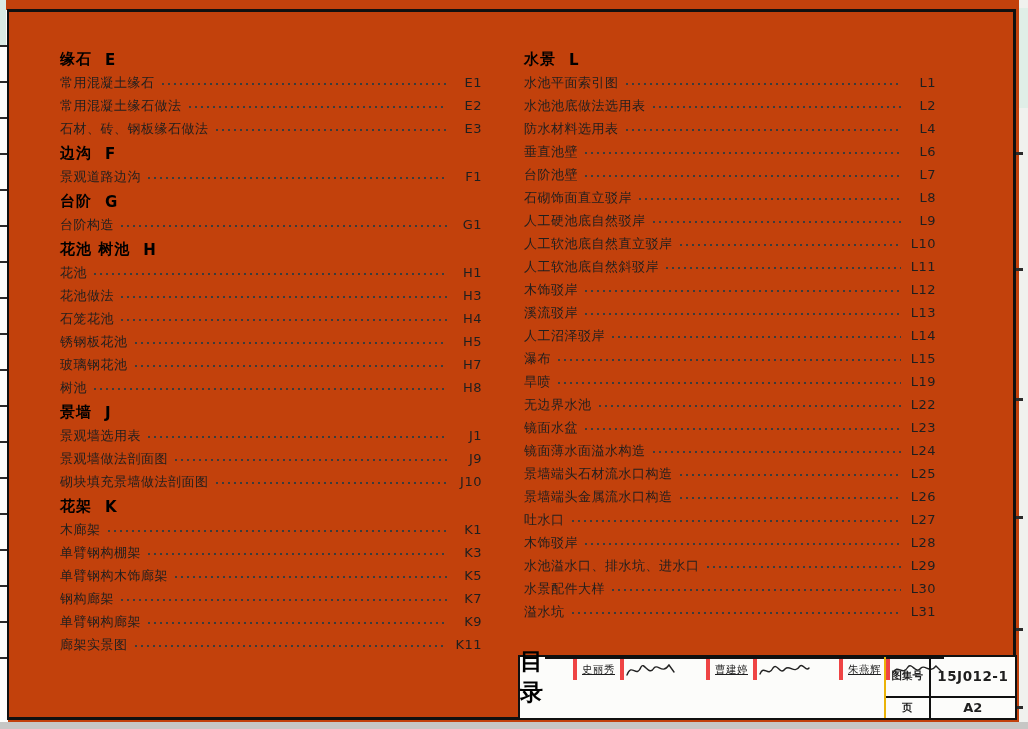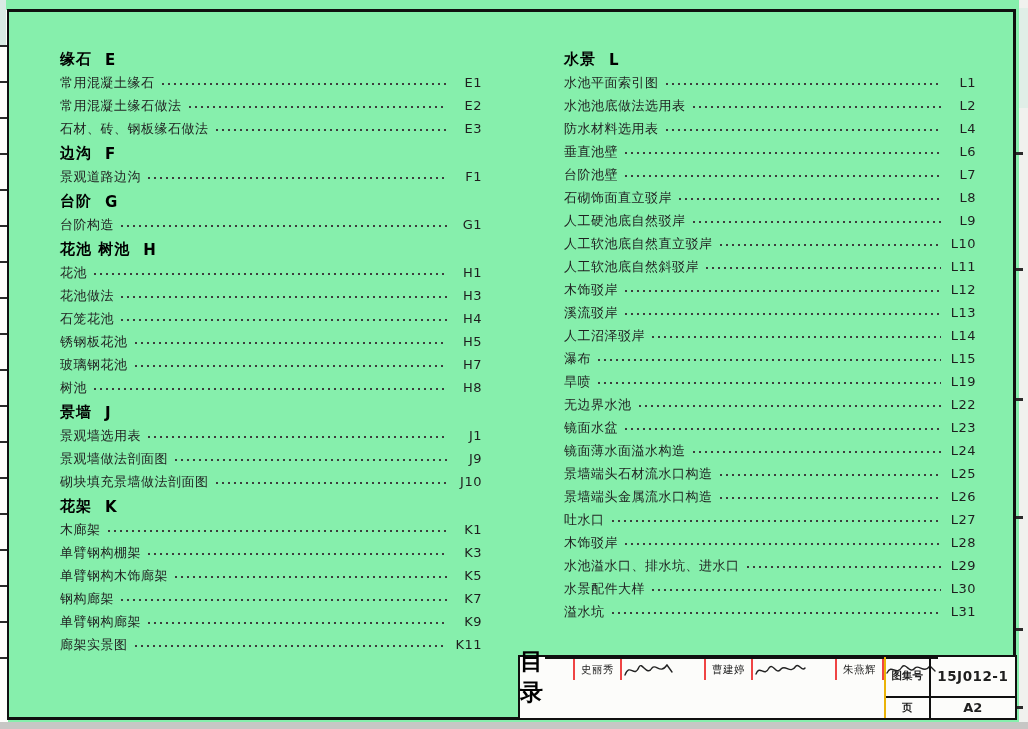--- a/index.html
+++ b/index.html
@@ -1,56 +1,56 @@
 <!DOCTYPE html>
 <html><head>
 <meta charset="utf-8">
 <style>
   html,body{margin:0;padding:0;background:#e9e9e7;}
   .screen{
     position:relative; width:1028px; height:729px;
-    background:#86efac; overflow:hidden;
+    background:#c2410c; overflow:hidden;
     font-family:"DejaVu Sans","Liberation Sans",sans-serif;
     color:#1f1f1f;
   }
   
   .edge-bottom{position:absolute;left:0;top:722px;width:1028px;height:7px;background:#c7c7c5;}
   .edge-right{position:absolute;left:1019px;top:0;width:9px;height:722px;background:#f0f1ee;}
   .edge-teal-tr{position:absolute;left:1019px;top:8px;width:9px;height:100px;background:#e0eee7;}
   .edge-teal-tl{position:absolute;left:0;top:0;width:6px;height:46px;background:#d9eae4;}
   .neighbor-strip{position:absolute;left:0;top:10px;width:8px;height:712px;background:#fdfdfb;}
   .tickL{position:absolute;left:0;width:9px;height:2px;background:#2a2a2a;}
   .tickR{position:absolute;left:1014px;width:9px;height:3px;background:#2a2a2a;}
   
   .frame{position:absolute;left:7px;top:9px;width:1009px;height:711px;
     border-top:3px solid #101010;border-right:3px solid #101010;
     border-bottom:3px solid #101010;border-left:2px solid #101010;box-sizing:border-box;}
   
   .toc-col{position:absolute;top:46px;}
   #toc-left{left:60px;width:422px;}
-  #toc-right{left:524px;width:412px;margin-left:40px;}
+  #toc-right{left:524px;width:412px;}
   .toc-row{height:23px;display:flex;align-items:center;white-space:nowrap;}
   .toc-section{font-weight:bold;font-size:15px;color:#000;margin-top:2px;letter-spacing:1px;}
   .toc-section .sec-letter{margin-left:13px;}
   .toc-entry{font-size:13px;}
   .toc-entry .etext{letter-spacing:0.5px;}
   .leader{flex:1;margin:2px 5px 0 5px;height:12px;
     background-image:radial-gradient(circle,#3c3c3c 1.15px,rgba(0,0,0,0) 1.4px);
     background-size:6px 12px;background-repeat:repeat-x;background-position:0 55%;}
   .code{min-width:30px;text-align:right;font-size:13px;letter-spacing:0.5px;}
   
   .tblock{position:absolute;left:518px;top:655px;width:499px;height:65px;
     box-sizing:border-box;border:2px solid #101010;display:flex;background:#fcfcfa;}
   .tb-main{width:364px;display:flex;flex-direction:row;box-sizing:border-box;}
   .tb-title{height:40px;display:flex;align-items:center;justify-content:center;
     font-size:23px;font-weight:bold;color:#000;word-spacing:46px;letter-spacing:2px;}
   .tb-approval{height:23px;display:flex;border-top:2px solid #101010;box-sizing:border-box;}
   .ap-cell{display:flex;align-items:center;justify-content:center;font-size:10.5px;
     box-sizing:border-box;overflow:hidden;}
-  .ap-cell + .ap-cell{border-left:2px solid #ef4444;}
+  .ap-cell + .ap-cell{border-left:4px solid #ef4444;text-decoration:underline;}
   .ap-role{width:28px;margin-top:48px;}
   .ap-name{width:47px;letter-spacing:0.5px;}
   .ap-sig{flex:1;min-width:44px;}
   .tb-labels{width:46px;border-left:2px solid #eab308;display:flex;flex-direction:column;box-sizing:border-box;}
   .tb-values{width:89px;border-left:2px solid #101010;display:flex;flex-direction:column;box-sizing:border-box;}
   .tb-cell-top{height:40px;display:flex;align-items:center;justify-content:center;box-sizing:border-box;}
   .tb-cell-bot{height:23px;display:flex;align-items:center;justify-content:center;
     border-top:2px solid #101010;box-sizing:border-box;}
   .lab{font-size:10.5px;font-weight:bold;}
   .val-atlas{font-size:13.5px;font-weight:bold;letter-spacing:0.5px;}

